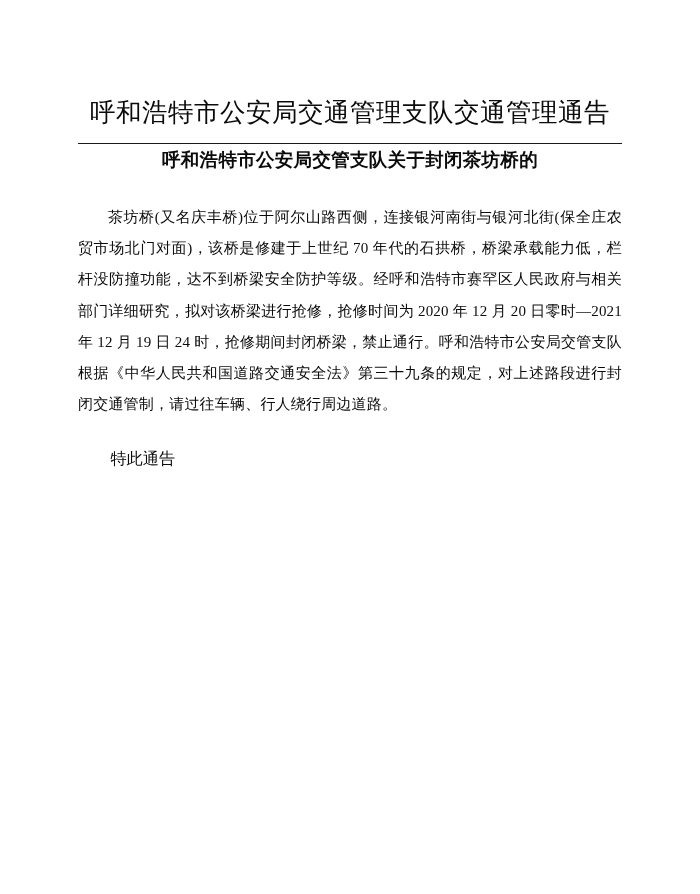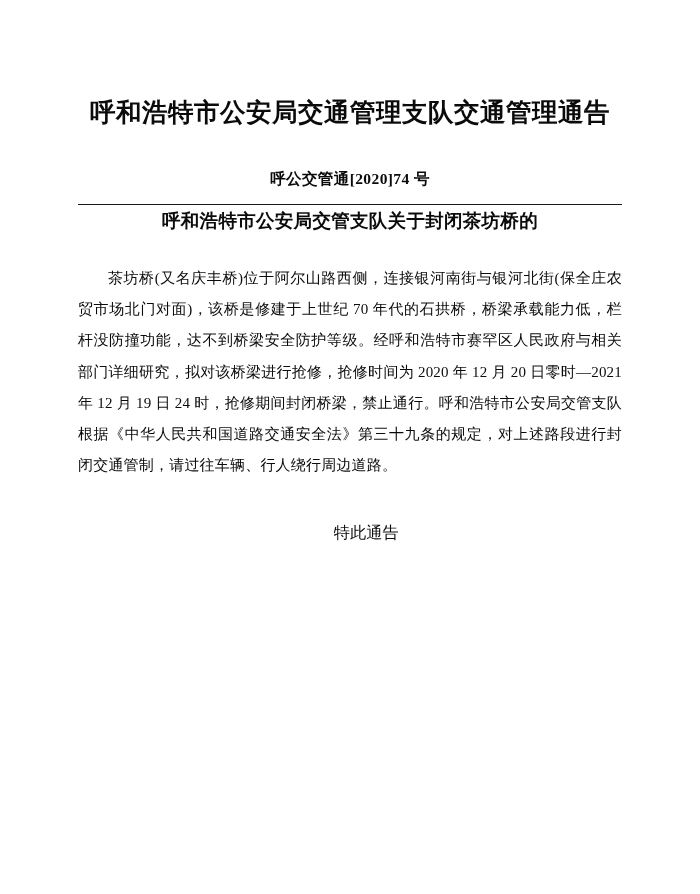--- a/index.html
+++ b/index.html
@@ -18,21 +18,21 @@
     position: relative;
     width: 700px;
     height: 894px;
     box-sizing: border-box;
     padding: 0 78px;
   }
   .doc-title {
     margin-top: 98px;
     text-align: center;
     font-size: 25.5px;
-    font-weight: bold;
+    font-weight: normal;
     letter-spacing: 0.5px;
     line-height: 1.2;
     white-space: nowrap;
   }
   .doc-number {
     margin-top: 40px;
     text-align: center;
     font-size: 15.5px;
     font-weight: bold;
     letter-spacing: 0.4px;
@@ -56,35 +56,33 @@
   .body-text {
     margin-top: 26px;
     font-size: 15px;
     line-height: 2.08;
     text-align: justify;
     text-justify: inter-ideograph;
     text-indent: 2em;
     letter-spacing: 0.2px;
   }
   .closing {
-    margin-top: 36px;
+    margin-top: 23px;
     font-size: 16.2px;
     text-indent: 2em;
     line-height: 2;
-    text-align: center;
   }
 </style>
 </head>
 <body>
 
 <div class="page">
 
   <div class="doc-title">呼和浩特市公安局交通管理支队交通管理通告</div>
 
-  <div class="doc-number">呼公交管通[2020]74 号</div>
 
   <div class="rule"></div>
 
   <div class="subject">
     <div>呼和浩特市公安局交管支队关于封闭茶坊桥的</div>
   </div>
 
   <div class="body-text">茶坊桥(又名庆丰桥)位于阿尔山路西侧，连接银河南街与银河北街(保全庄农贸市场北门对面)，该桥是修建于上世纪 70 年代的石拱桥，桥梁承载能力低，栏杆没防撞功能，达不到桥梁安全防护等级。经呼和浩特市赛罕区人民政府与相关部门详细研究，拟对该桥梁进行抢修，抢修时间为 2020 年 12 月 20 日零时—2021 年 12 月 19 日 24 时，抢修期间封闭桥梁，禁止通行。呼和浩特市公安局交管支队根据《中华人民共和国道路交通安全法》第三十九条的规定，对上述路段进行封闭交通管制，请过往车辆、行人绕行周边道路。</div>
 
   <div class="closing">特此通告</div>

